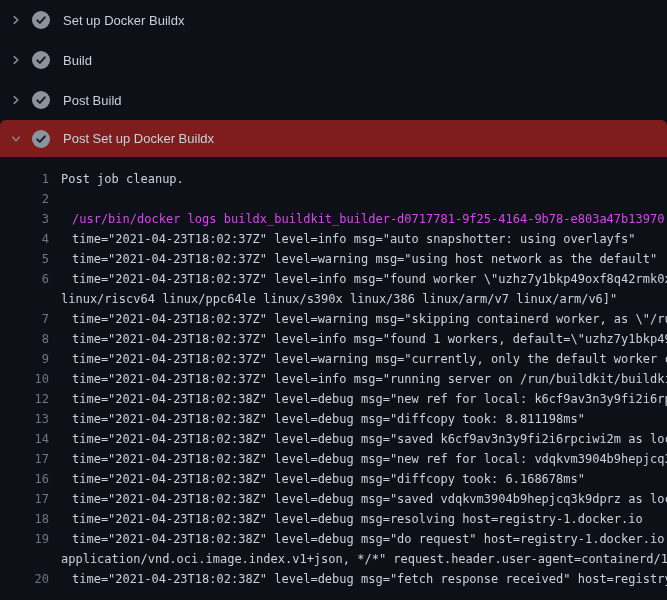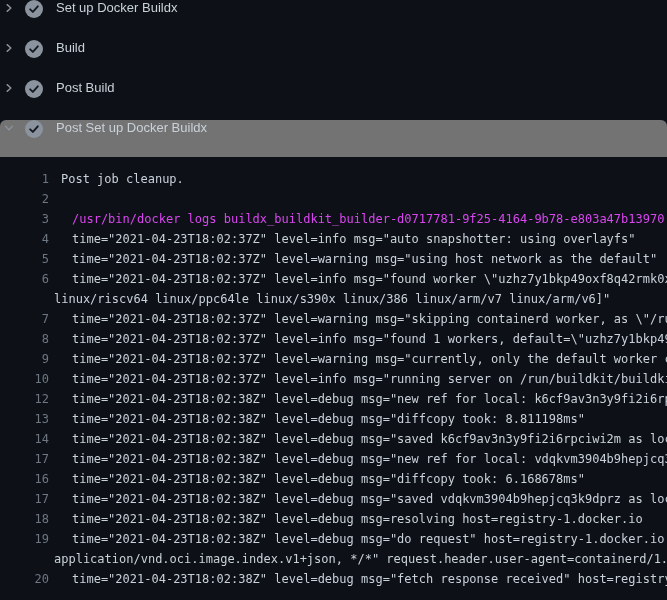--- a/index.html
+++ b/index.html
@@ -4,26 +4,26 @@
 <style>
   html,body { margin:0; padding:0; background:#0d1117; }
   .app {
     position:relative; width:667px; height:600px; overflow:hidden;
     background:#0d1117; box-sizing:border-box;
     font-family:"Liberation Sans", sans-serif;
   }
   
   .steps { width:100%; }
   .step {
-    display:flex; height:40px;
-    padding:0 1px; box-sizing:border-box;
+    display:flex; align-items:center; height:40px;
+    padding:0 8px; box-sizing:border-box;
     color:#c9d1d9; font-size:13px; cursor:pointer;
   }
   .step.expanded {
-    height:37px; background:#737373; border-radius:6px 6px 0 0;
+    height:37px; background:#7f1d1d; border-radius:6px 6px 0 0;
   }
   .chev {
     width:16px; height:16px; flex:none; margin-right:8px;
     display:flex; align-items:center; justify-content:center;
   }
   .chev svg { display:block; }
   .step.expanded .chev svg { transform:rotate(90deg); }
   .check { width:18px; height:18px; flex:none; margin-right:13px; }
   .check svg { display:block; }
   .step-label { white-space:nowrap; }
@@ -34,21 +34,21 @@
     font-size:12px; line-height:20px;
   }
   .row { display:flex; height:20px; white-space:pre; }
   .num {
     width:49px; flex:none; text-align:right; color:#6e7681;
     cursor:pointer; user-select:none;
   }
   .txt { color:#c9d1d9; }
   .row.ind0 .txt { margin-left:12px; }
   .row.ind1 .txt { margin-left:23px; }
-  .row.cont .txt { margin-left:5px; }
+  .row.cont .txt { margin-left:12px; }
   .txt.command { color:#d946ef; }
   .tri {
     display:inline-block; font-size:8px; margin-right:6px;
     transform:translateY(-1px); color:#c9d1d9;
   }
 </style>
 </head>
 <body>
 
 <div class="app">

